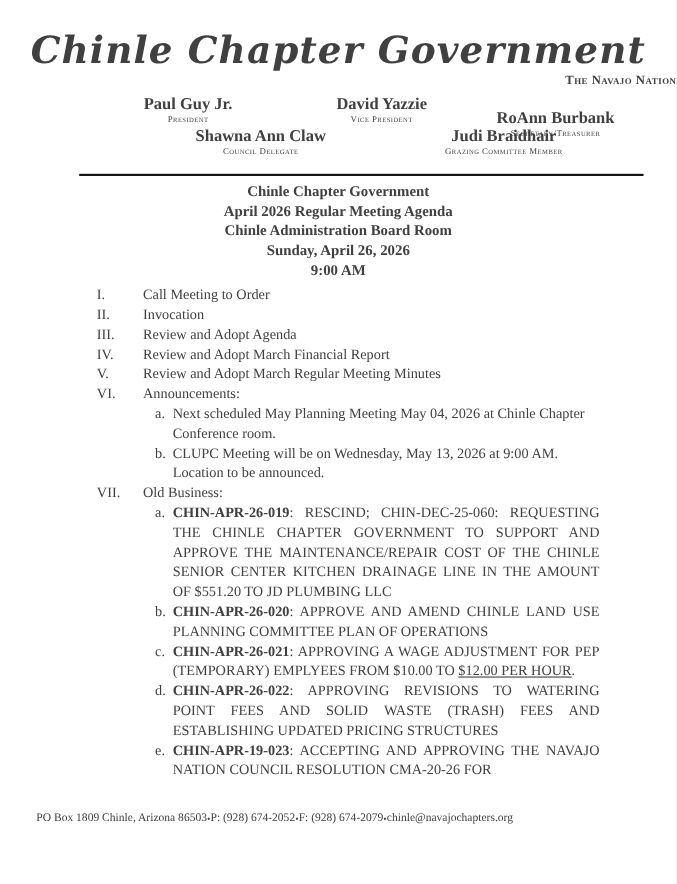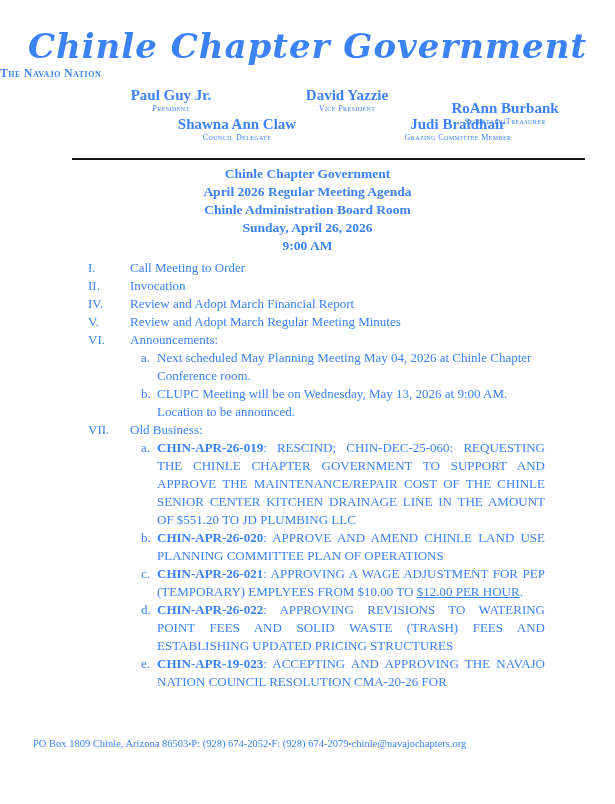--- a/index.html
+++ b/index.html
@@ -1,38 +1,38 @@
 <!DOCTYPE html>
 <html><head>
 <meta charset="utf-8">
 <style>
   html, body { margin: 0; padding: 0; background: #e8e8e8; }
   .page {
     position: relative;
     width: 615px;
     height: 804px;
     background: #ffffff;
-    color: #3b82f6;
+    color: #404040;
     font-family: "Liberation Serif", serif;
     overflow: hidden;
     margin: 0 auto;
   }
   
   .doc-title {
     margin-top: 26px;
     text-align: center;
     font-family: "DejaVu Serif", serif;
     font-style: italic;
     font-weight: 600;
     font-size: 34px;
     letter-spacing: 1px;
     line-height: 40px;
   }
   .doc-subtitle {
-    text-align: left;
+    text-align: right;
     font-variant: small-caps;
     font-weight: bold;
     font-size: 11.5px;
     letter-spacing: 0.5px;
     line-height: 13px;
     margin-top: 1px;
   }
   .officials {
     position: relative;
     height: 64px;
@@ -148,20 +148,24 @@
 
     <div class="agenda-item">
       <div class="numeral">I.</div>
       <div class="item-text">Call Meeting to Order</div>
     </div>
     <div class="agenda-item">
       <div class="numeral">II.</div>
       <div class="item-text">Invocation</div>
     </div>
     <div class="agenda-item">
+      <div class="numeral">III.</div>
+      <div class="item-text">Review and Adopt Agenda</div>
+    </div>
+    <div class="agenda-item">
       <div class="numeral">IV.</div>
       <div class="item-text">Review and Adopt March Financial Report</div>
     </div>
     <div class="agenda-item">
       <div class="numeral">V.</div>
       <div class="item-text">Review and Adopt March Regular Meeting Minutes</div>
     </div>
     <div class="agenda-item">
       <div class="numeral">VI.</div>
       <div class="item-text">Announcements:</div>

